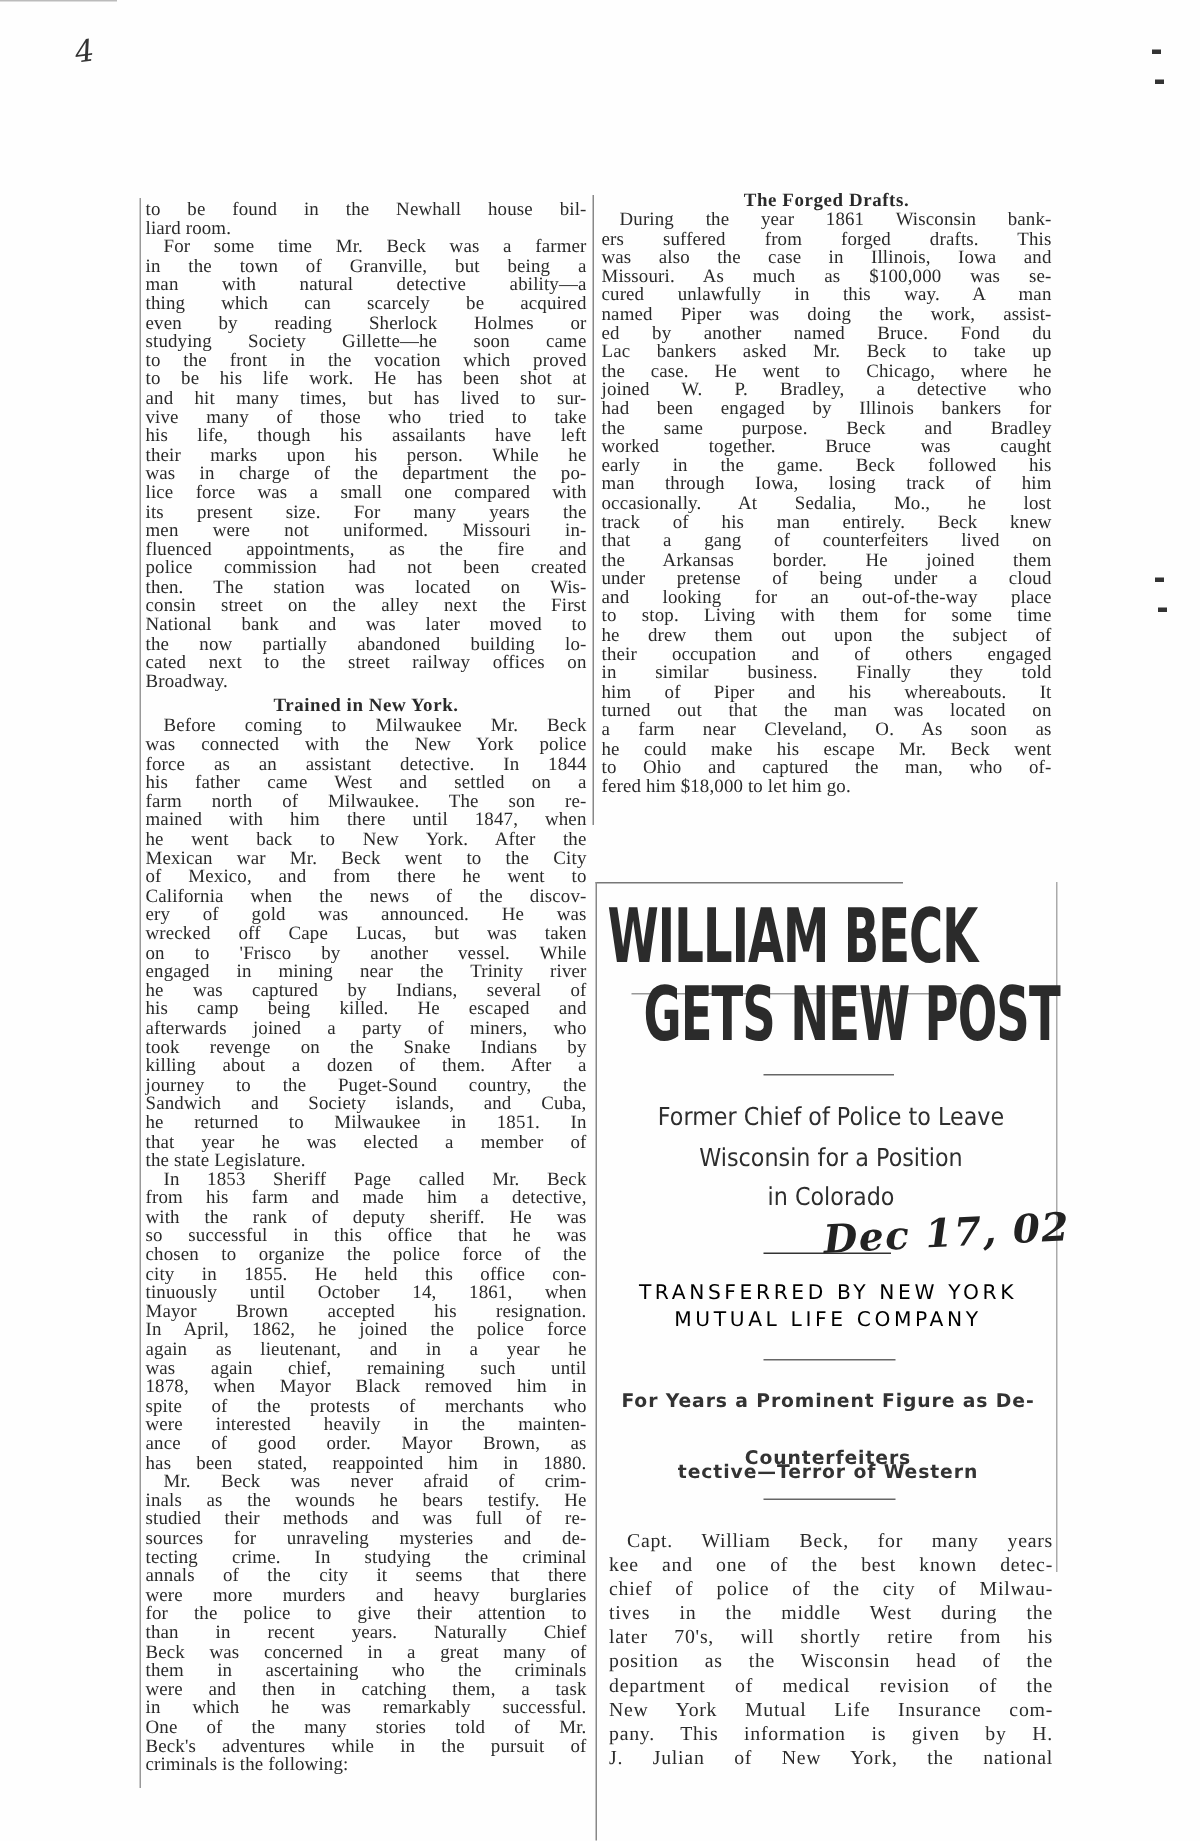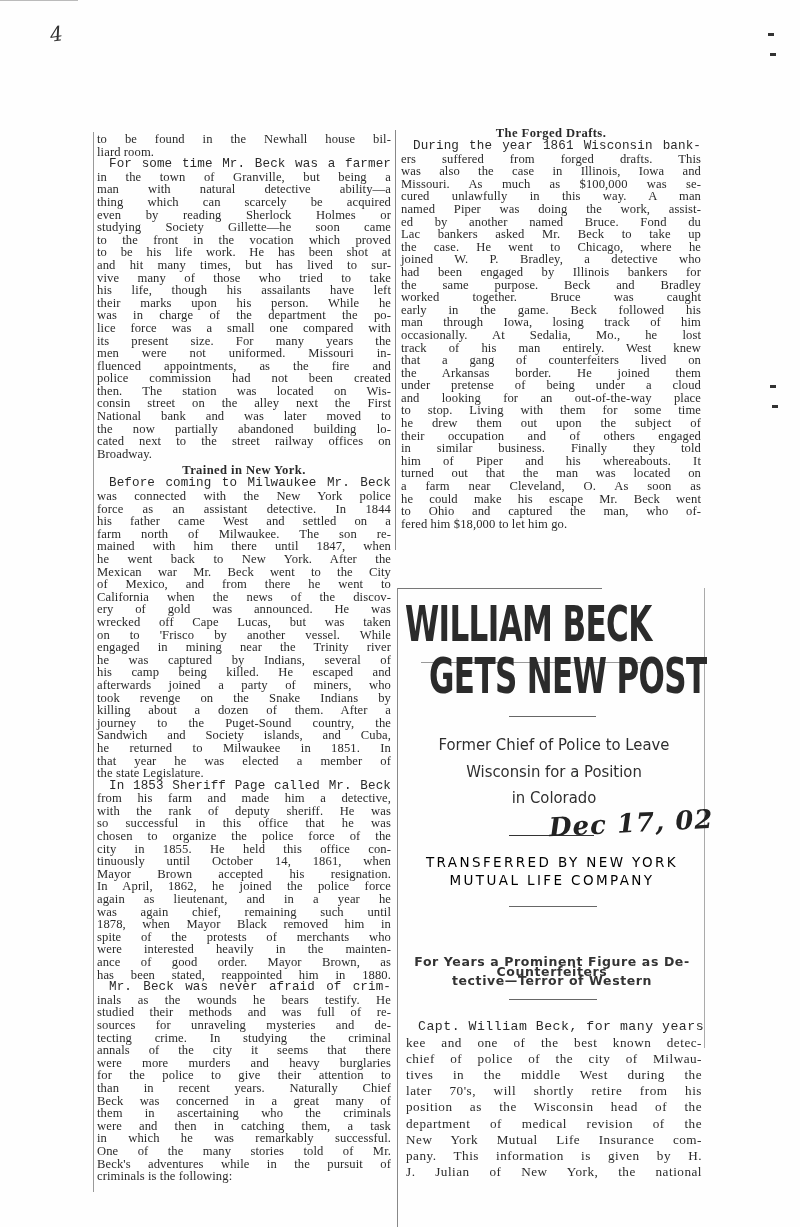--- a/index.html
+++ b/index.html
@@ -14,21 +14,21 @@
     .col { position: absolute; }
     .col-left { left: 97px; top: 133px; width: 294px; }
     .col-right-top { left: 401px; top: 126px; width: 300px; }
 
     .line {
       display: block; font-size: 12.6px; line-height: 12.6px; height: 12.6px;
       white-space: nowrap; text-align: justify; text-align-last: justify;
       letter-spacing: 0.1px;
     }
     .line.last { text-align-last: left; }
-    .line.indent { padding-left: 12px; font-family: Liberation Mono, monospace; }
+    .line.indent { padding-left: 12px; }
     .subhead {
       display: block; text-align: center; font-weight: bold; font-size: 12.6px;
       line-height: 14px; height: 14px; letter-spacing: 0.4px;
     }
 
     .vrule { position: absolute; width: 1px; background: #888; }
     .hr-short { position: absolute; height: 1px; background: #666; }
 
     .headline-box { position: absolute; left: 397px; top: 588px; width: 320px; height: 640px; }
     .hb-top { position: absolute; left: 0; top: 0; width: 205px; height: 1px; background: #777; }
@@ -182,21 +182,21 @@
     <span class="line">ed by another named Bruce. Fond du</span>
     <span class="line">Lac bankers asked Mr. Beck to take up</span>
     <span class="line">the case. He went to Chicago, where he</span>
     <span class="line">joined W. P. Bradley, a detective who</span>
     <span class="line">had been engaged by Illinois bankers for</span>
     <span class="line">the same purpose. Beck and Bradley</span>
     <span class="line">worked together. Bruce was caught</span>
     <span class="line">early in the game. Beck followed his</span>
     <span class="line">man through Iowa, losing track of him</span>
     <span class="line">occasionally. At Sedalia, Mo., he lost</span>
-    <span class="line">track of his man entirely. West knew</span>
+    <span class="line">track of his man entirely. Beck knew</span>
     <span class="line">that a gang of counterfeiters lived on</span>
     <span class="line">the Arkansas border. He joined them</span>
     <span class="line">under pretense of being under a cloud</span>
     <span class="line">and looking for an out-of-the-way place</span>
     <span class="line">to stop. Living with them for some time</span>
     <span class="line">he drew them out upon the subject of</span>
     <span class="line">their occupation and of others engaged</span>
     <span class="line">in similar business. Finally they told</span>
     <span class="line">him of Piper and his whereabouts. It</span>
     <span class="line">turned out that the man was located on</span>
@@ -223,21 +223,21 @@
   <div class="deck" style="top:200px;">in Colorado</div>
 
   <div class="hr-short" style="left:112px;top:247px;width:85px;background:#333;"></div>
   <div class="handwritten" style="left:152px;top:220px;">Dec 17, 02</div>
 
   <div class="caps" style="top:266px;">TRANSFERRED BY NEW YORK</div>
   <div class="caps" style="top:284px;">MUTUAL LIFE COMPANY</div>
 
   <div class="hr-short" style="left:112px;top:318px;width:88px;"></div>
 
-  <div class="subdeck" style="top:338px;margin-top:28px;">For Years a Prominent Figure as De-</div>
+  <div class="subdeck" style="top:338px;">For Years a Prominent Figure as De-</div>
   <div class="subdeck" style="top:357px;margin-top:28px;">tective—Terror of Western</div>
   <div class="subdeck" style="top:376px;">Counterfeiters</div>
 
   <div class="hr-short" style="left:112px;top:411px;width:88px;"></div>
 
   <div class="story" style="top:431px;">
     <span class="line indent">Capt. William Beck, for many years</span>
     <span class="line">kee and one of the best known detec-</span>
     <span class="line">chief of police of the city of Milwau-</span>
     <span class="line">tives in the middle West during the</span>

